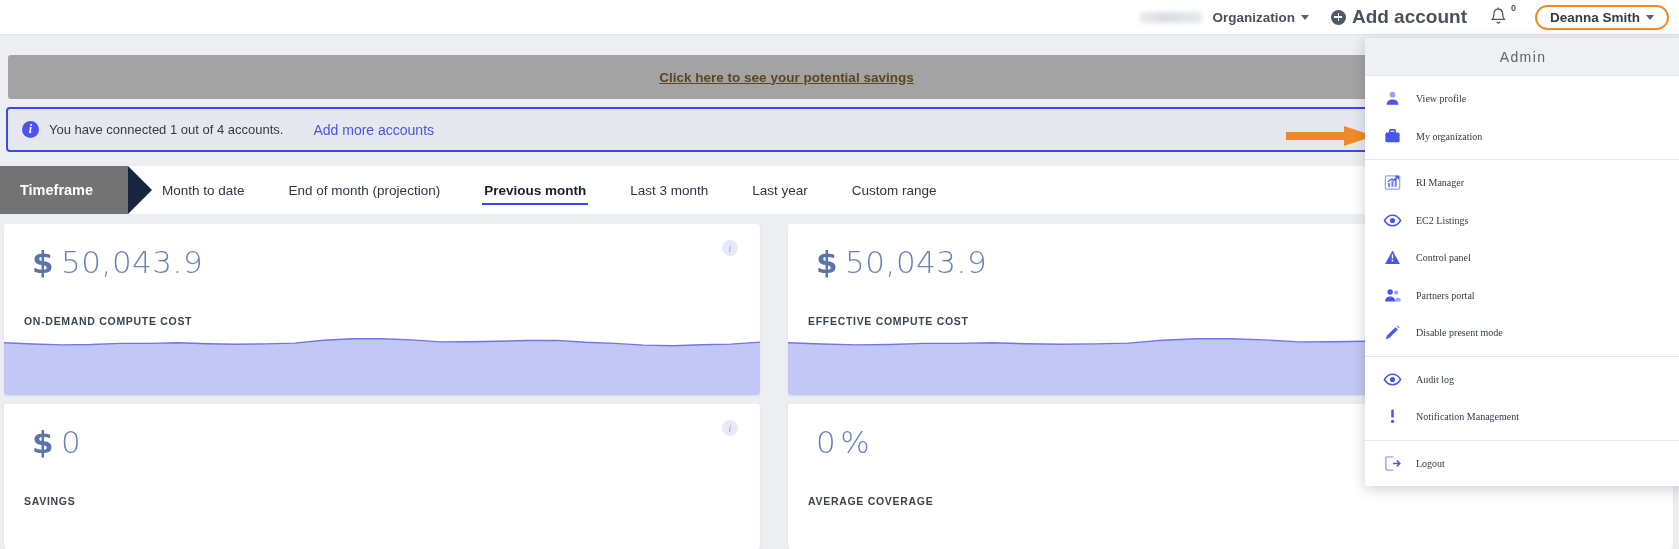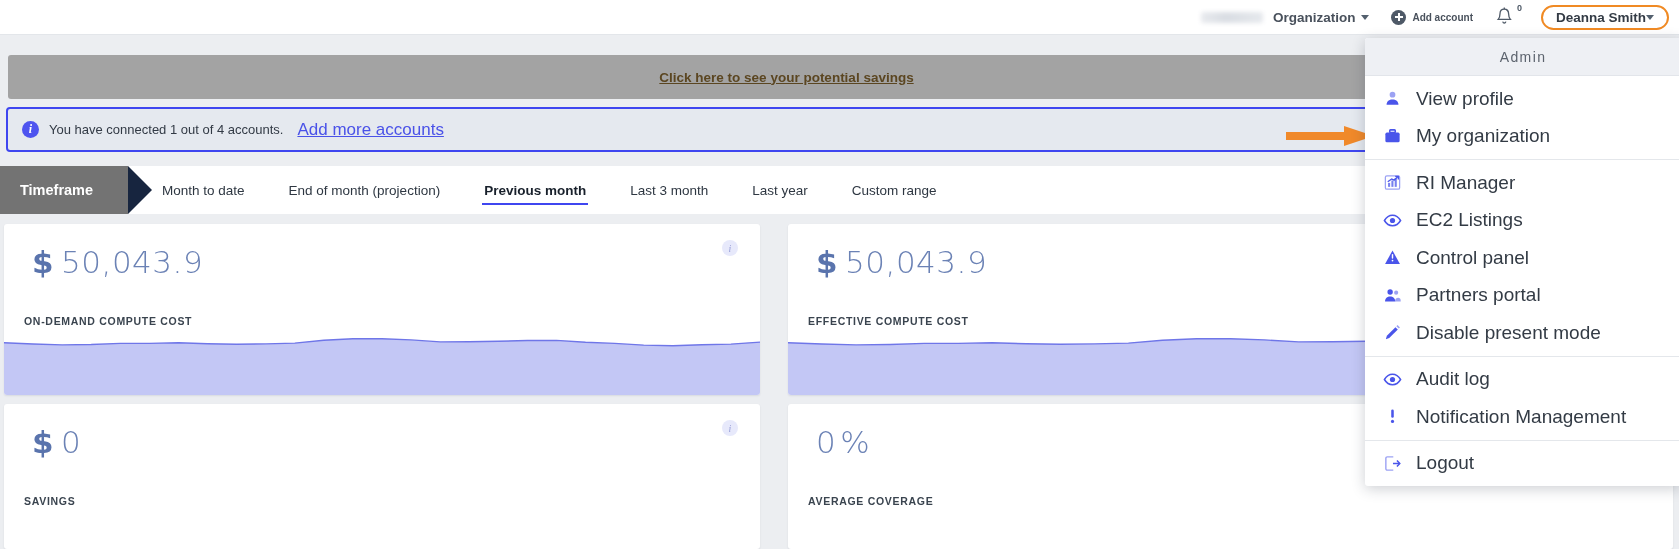--- a/index.html
+++ b/index.html
@@ -27,38 +27,38 @@
   }
   .org-select {
     display: flex; align-items: center; gap: 6px;
     font-size: 13.5px; color: #49515c; font-weight: 600;
     cursor: pointer;
   }
   .caret { width: 0; height: 0; border-left: 4.5px solid transparent;
            border-right: 4.5px solid transparent; border-top: 5.5px solid #53606e; }
   .add-account {
     display: flex; align-items: center; gap: 6px;
-    font-size: 10px; color: #49515c; font-weight: 600; cursor: pointer;
+    font-size: 19px; color: #49515c; font-weight: 600; cursor: pointer;
   }
   .plus-circle {
     width: 15px; height: 15px; border-radius: 50%;
     background: #4e5967; position: relative; flex: 0 0 auto;
   }
   .plus-circle::before, .plus-circle::after {
     content:""; position:absolute; background:#fff;
   }
   .plus-circle::before { left: 3.5px; top: 6.7px; width: 8px; height: 1.8px; }
   .plus-circle::after  { top: 3.5px; left: 6.6px; height: 8px; width: 1.8px; }
   .bell-wrap { position: relative; width: 24px; height: 22px; cursor: pointer; }
   .bell-badge {
     position: absolute; right: -3px; top: -3px;
     font-size: 9px; color: #4e5967; font-weight: 700;
   }
   .user-pill {
-    display: flex; align-items: center; 
+    display: flex; align-items: center; gap: 6px;
     border: 2.5px solid #f08a24; border-radius: 18px;
     padding: 3px 13px; font-size: 13.5px; font-weight: 700; color: #333b45;
     cursor: pointer; background: #fff;
   }
 
   
   .savings-banner {
     position: absolute; left: 8px; top: 55px; width: 1667px; height: 44px;
     background: #a3a3a3; border-radius: 3px;
     display: flex; align-items: center; justify-content: center;
@@ -75,21 +75,21 @@
     background: #e5e9ef; border: 2px solid #3f46f0; border-radius: 4px;
     display: flex; align-items: center; padding-left: 14px; gap: 10px;
   }
   .info-dot {
     width: 17px; height: 17px; border-radius: 50%; background: #4e54ef;
     color: #fff; font-size: 12px; font-weight: 700; font-style: italic;
     display: flex; align-items: center; justify-content: center;
     font-family: "Liberation Serif", serif; flex: 0 0 auto;
   }
   .info-text { font-size: 13px; color: #323a45; }
-  .info-link { font-size: 17px; color: #4a52e8; cursor: pointer; margin-left: 4px; text-decoration: underline; }
+  .info-link { font-size: 14px; color: #4a52e8; cursor: pointer; margin-left: 20px; }
 
   
   .tf-bar {
     position: absolute; left: 0; top: 166px; width: 1679px; height: 48px;
     background: #ffffff;
   }
   .tf-chip {
     position: absolute; left: 0; top: 0; height: 48px; width: 128px;
     background: #737373; color: #fff;
     display: flex; align-items: center; padding-left: 20px;
@@ -160,21 +160,21 @@
     border-bottom: 1px solid #e2e5ea;
   }
   .admin-group { padding: 4px 0; }
   .admin-group + .admin-group { border-top: 1px solid #e4e7eb; }
   .admin-item {
     display: flex; align-items: center; gap: 14px;
     height: 37.5px; padding-left: 17px; cursor: pointer;
   }
   .admin-item .ico { width: 20px; height: 20px; flex: 0 0 auto;
                      display: flex; align-items: center; justify-content: center; }
-  .admin-item .txt { font-size: 19px; color: #333b45; }
+  .admin-item .txt { font-size: 10px; color: #333b45; font-family: Liberation Serif, serif; }
 </style>
 </head>
 <body>
 
 <div id="root">
 
   <div class="topbar">
     <div class="topbar-group">
       <div style="display:flex;align-items:center;gap:10px;">
         <div class="redacted-logo"></div>

